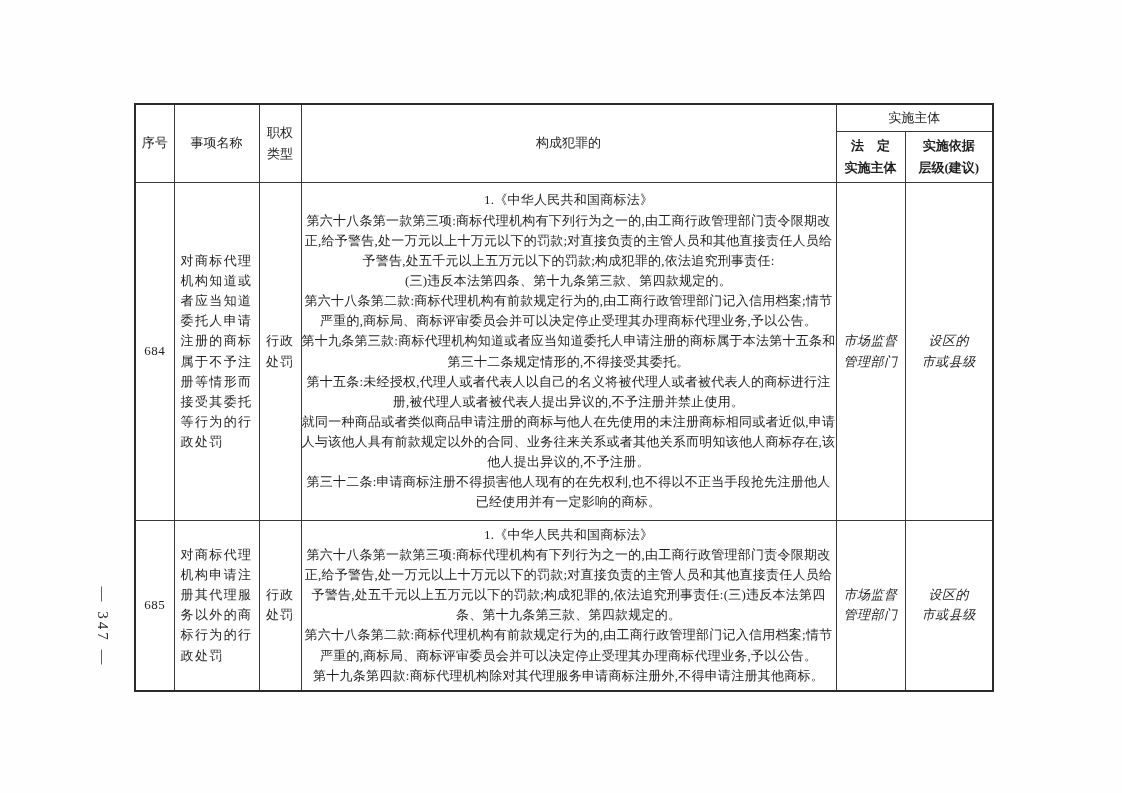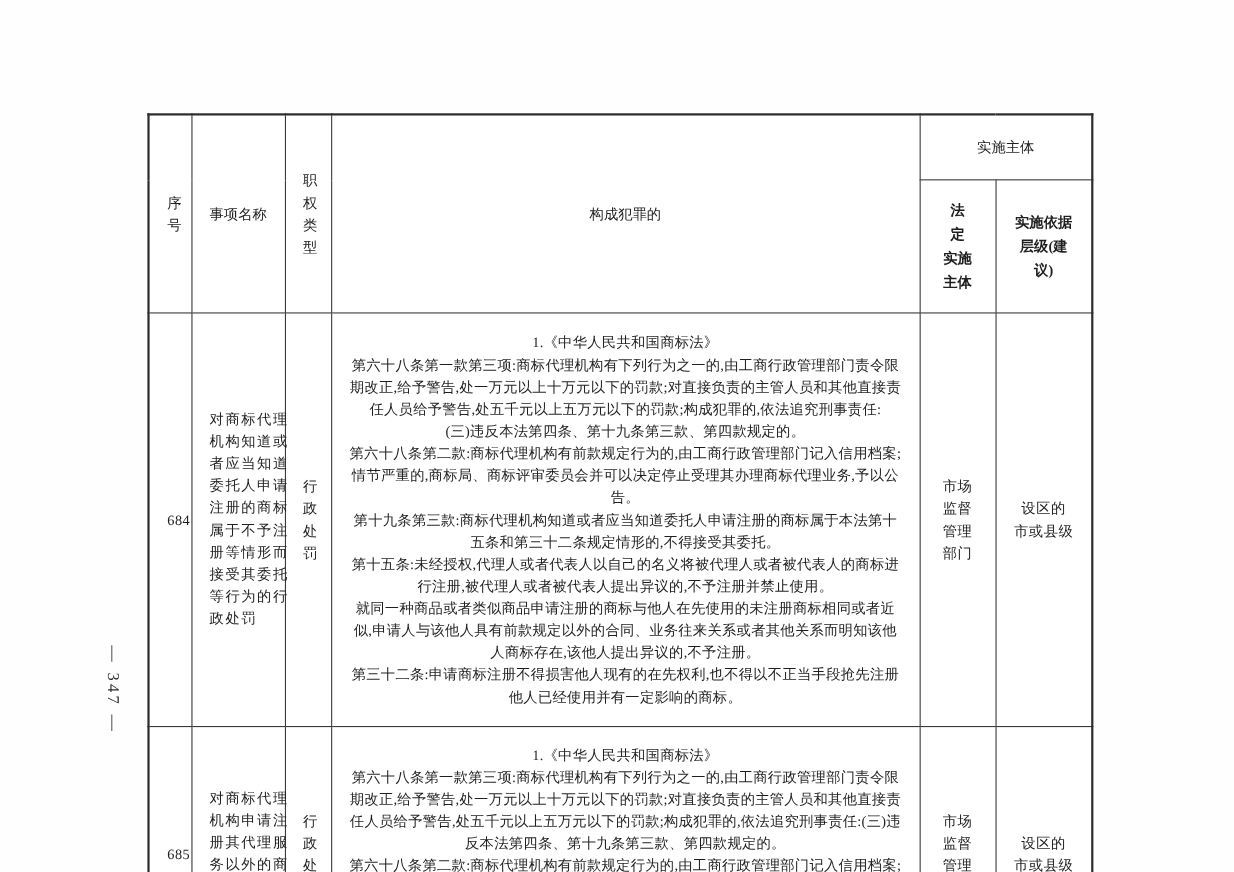--- a/index.html
+++ b/index.html
@@ -32,51 +32,51 @@
     width:858px;
     border-collapse:collapse;
     table-layout:fixed;
     background:#fff;
   }
   table.doc-table td,table.doc-table th{
     border:1px solid #3a3a3a;
     font-weight:normal;
     font-size:13px;
     color:#1f1f1f;
-    padding:16px;
+    padding:0;
     vertical-align:middle;
     text-align:center;
     white-space:pre-line;
     line-height:1.55;
   }
   table.doc-table{border:2px solid #2b2b2b;}
   
   tr.hdr-top th{height:26px;}
   tr.hdr-bottom th{height:50px;line-height:1.7;font-weight:bold;}
   th.h-span{height:76px;}
   
   td.serial-cell{font-size:14px;letter-spacing:0.5px;font-family:Liberation Serif, serif;}
   td.name-cell{
     padding:4px 5px;
     line-height:21px;
     letter-spacing:1.4px;
     text-align:left;
     text-align:justify;
   }
-  td.name-cell .name-inner{display:inline-block;width:72px;text-align:justify;font-family:Liberation Mono, monospace;}
+  td.name-cell .name-inner{display:inline-block;width:72px;text-align:justify;}
   td.type-cell{line-height:21px;letter-spacing:1px;}
   td.basis-cell{
     vertical-align:top;
     text-align:justify;
     padding:7px 8px 6px 9px;
     line-height:20px;
     letter-spacing:0.25px;
     font-family:Liberation Serif, serif;
   }
-  td.subject-cell,td.level-cell{line-height:21px;letter-spacing:0.5px;}
+  td.subject-cell,td.level-cell{line-height:21px;letter-spacing:0.5px;font-style:italic;}
   tr.row-684{height:338px;}
   tr.row-685{height:170px;}
 </style>
 </head>
 <body>
 
 <div class="page">
 
   <div class="page-number">— 347 —</div>
 

